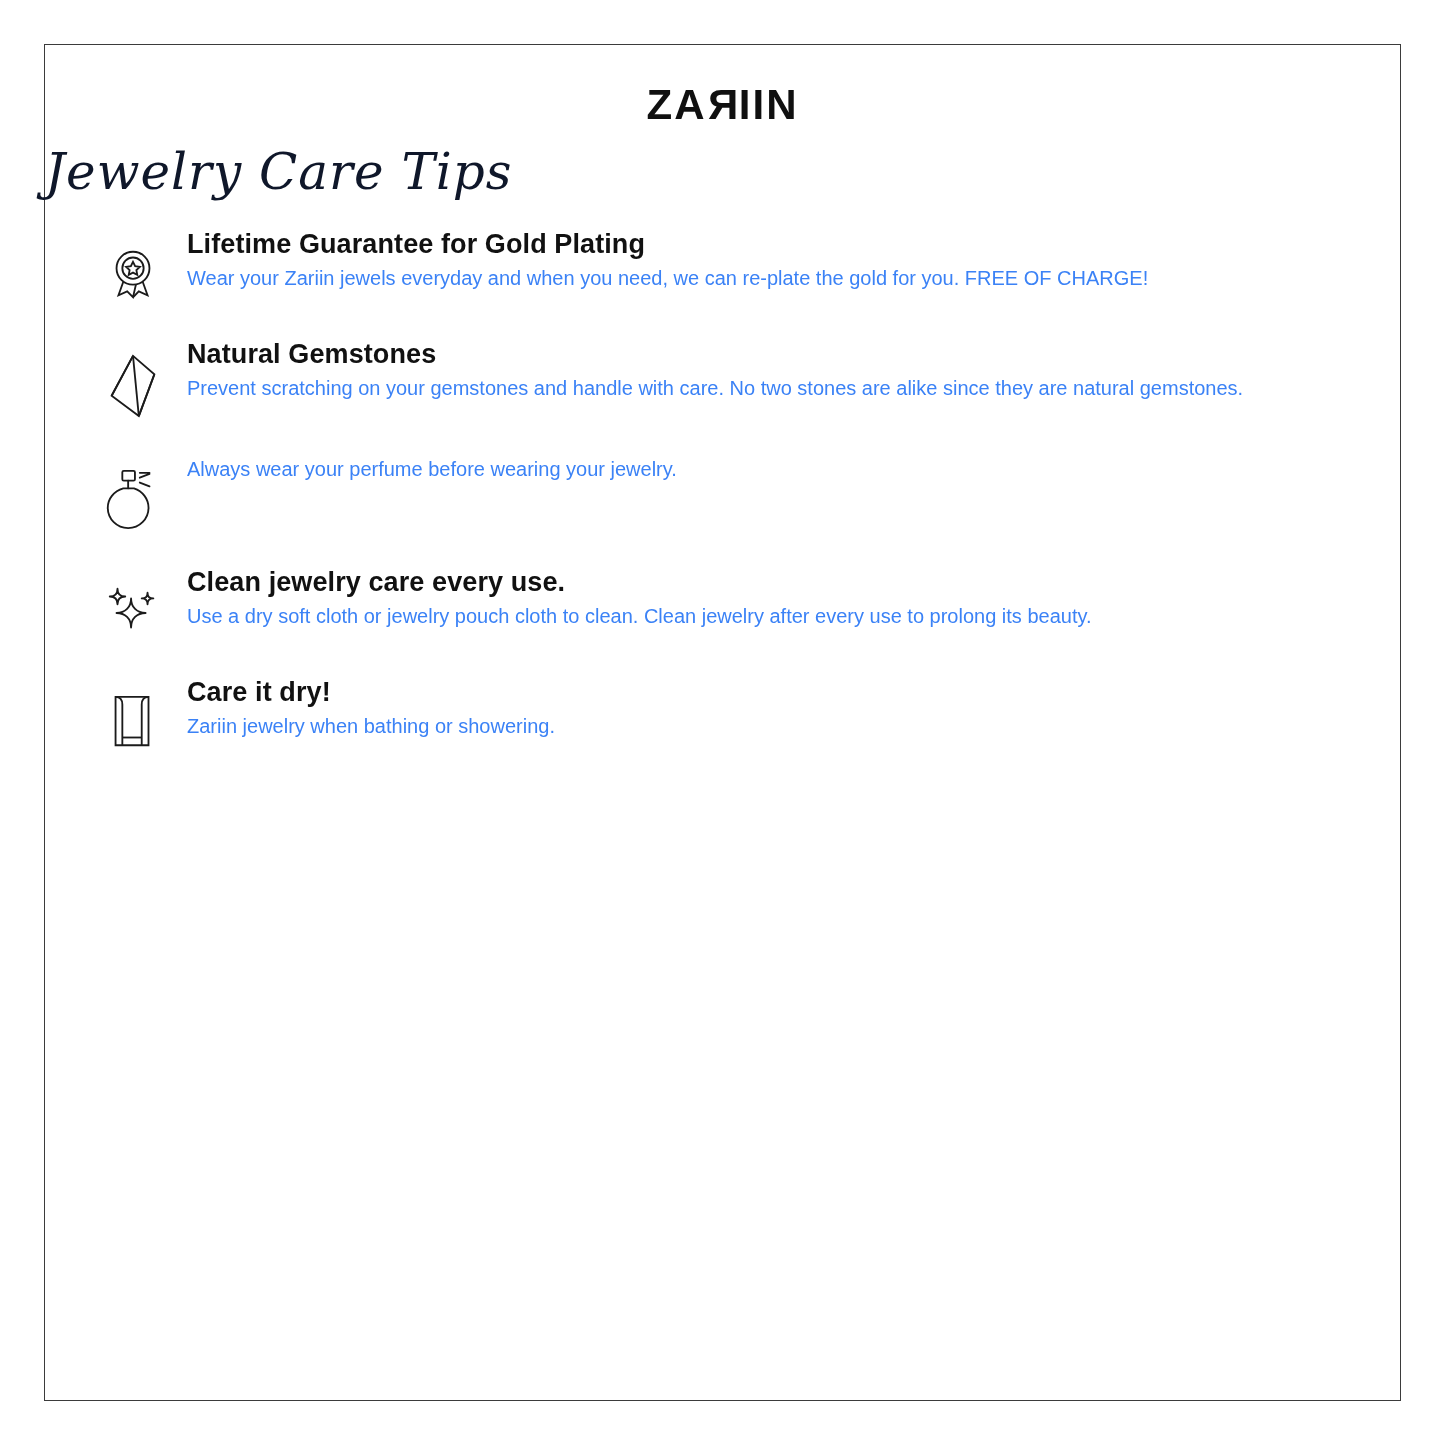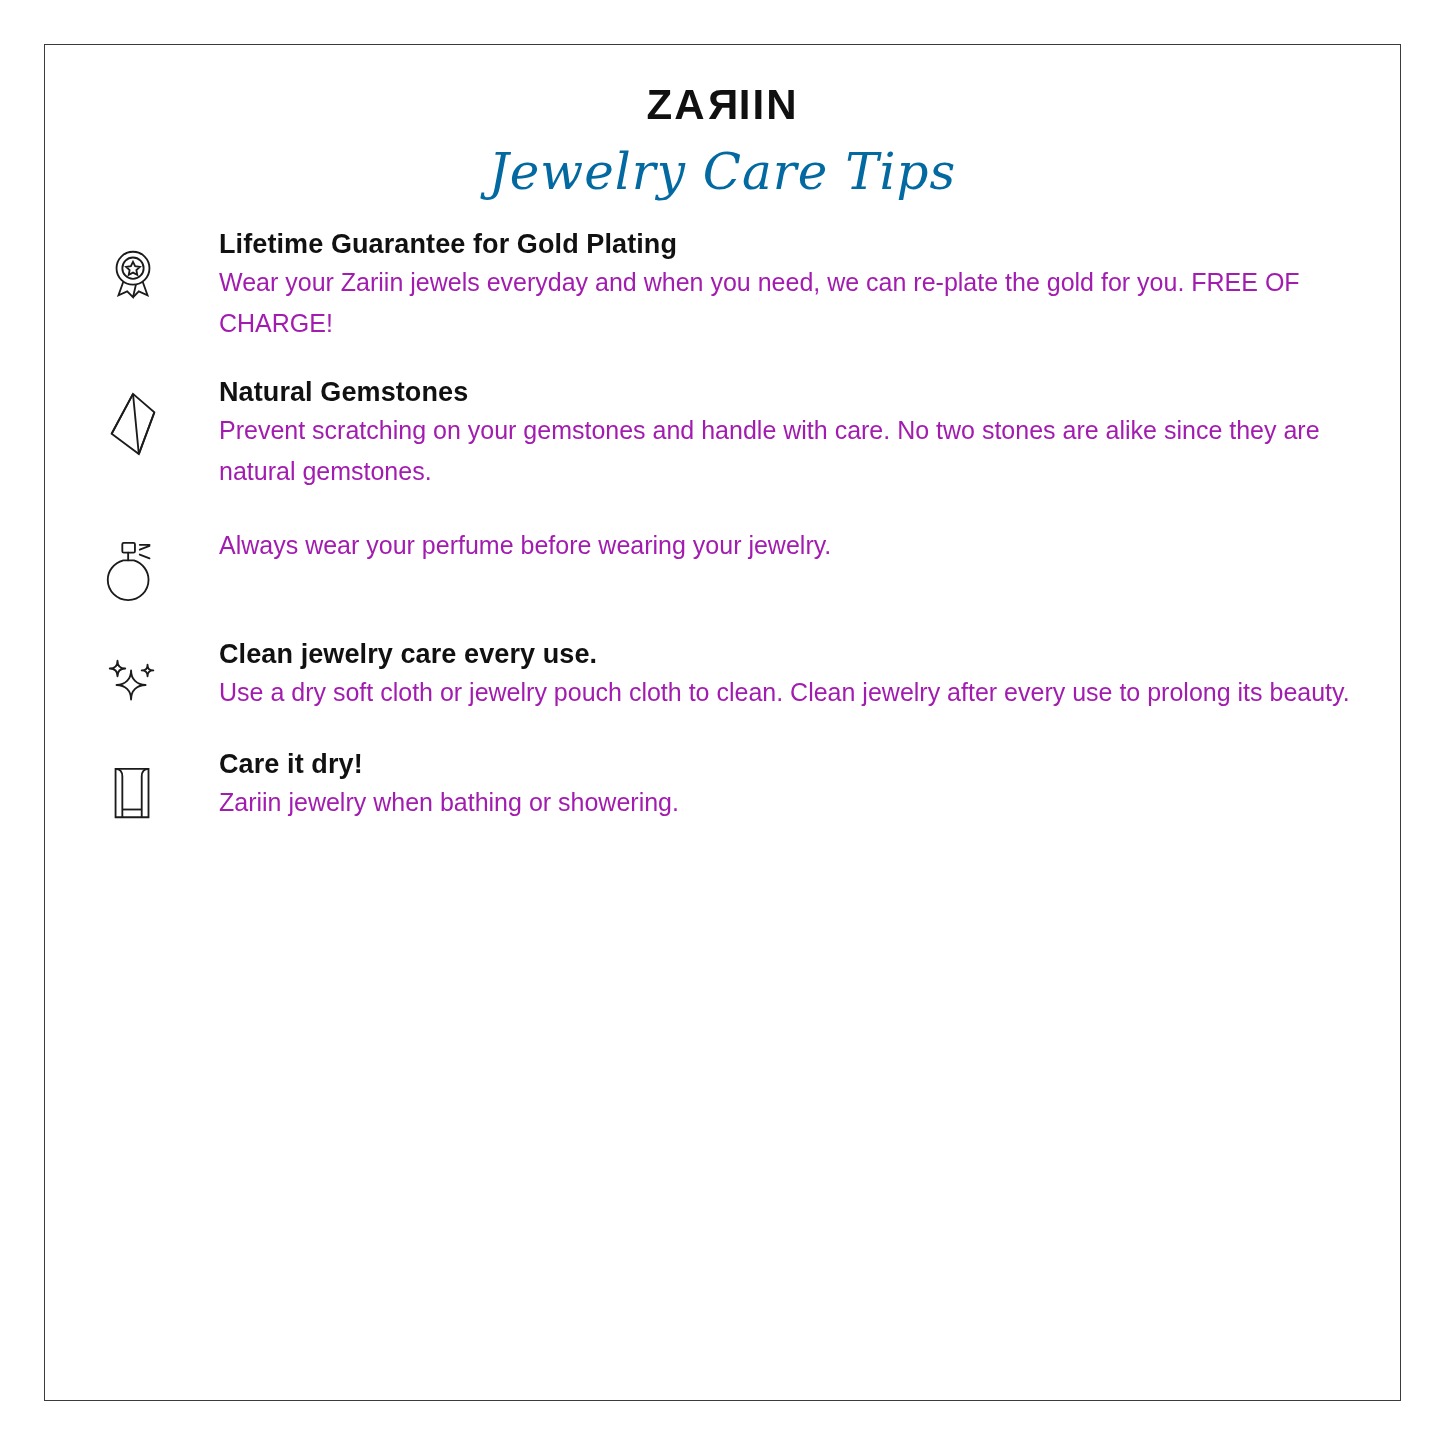--- a/index.html
+++ b/index.html
@@ -31,38 +31,37 @@
     font-weight: 700;
     font-size: 42px;
     letter-spacing: 2px;
     color: #101010;
   }
   .brand .flip {
     display: inline-block;
     transform: scaleX(-1);
   }
   .subtitle {
-    text-align: center;
+    text-align: left;
     margin-top: 14px;
     font-family: "DejaVu Serif", serif;
     font-style: italic;
     font-size: 50px;
     font-weight: 400;
-    color: #0369a1;
+    color: #0f172a;
     letter-spacing: 1px;
   }
   .tips {
     margin-top: 28px;
     padding: 0 34px 0 34px;
   }
   .tip {
     display: flex;
     align-items: flex-start;
     margin-bottom: 34px;
-    gap: 32px;
   }
   .tip .icon-wrap {
     width: 108px;
     min-width: 108px;
     display: flex;
     justify-content: center;
     align-items: center;
     padding-top: 14px;
   }
   .tip .body {
@@ -71,24 +70,24 @@
   }
   .tip h3 {
     margin: 0 0 2px 0;
     font-size: 27px;
     font-weight: 700;
     color: #111111;
     letter-spacing: 0.1px;
   }
   .tip p {
     margin: 0;
-    font-size: 25px;
+    font-size: 20px;
     line-height: 1.62;
     font-weight: 400;
-    color: #a21caf;
+    color: #3b82f6;
   }
   svg { display: block; }
 </style>
 </head>
 <body>
 
 <div class="card">
 
   <div class="brand">
     <span>ZA</span><span class="flip">R</span><span>IIN</span>

